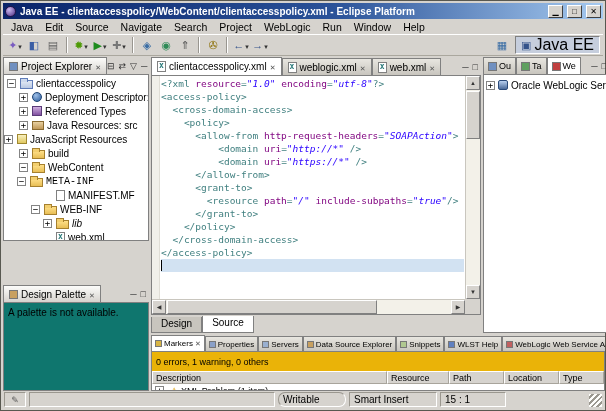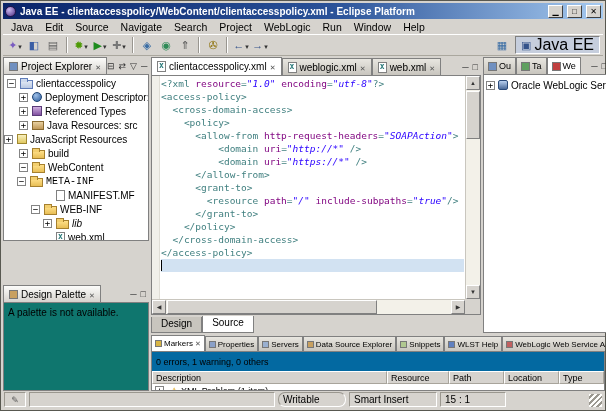--- a/index.html
+++ b/index.html
@@ -162,21 +162,21 @@
   .bptabs { height: 16px; display: flex; align-items: flex-end; overflow: hidden; }
   .bptab { display: flex; align-items: center; gap: 2px; height: 15px; padding: 0 3px;
     border: 1px solid #808080; border-bottom: none; white-space: nowrap;
     background: linear-gradient(#e8e6e0, #c8c5be); font-size: 8px; }
   .bptab.active { background: #fff; height: 16px; }
   .bpico { width: 7px; height: 7px; border: 1px solid #777; flex: none; }
   .ic-markers { background: #d8b545; } .ic-props { background: #8aa0c8; }
   .ic-servers { background: #9ab0d0; } .ic-dse { background: #c8a060; }
   .ic-snippets { background: #b0c890; } .ic-wlst { background: #6080c0; }
   .ic-annot { background: #c06060; }
-  .bpsummary { height: 20px; background: #0369a1; border: 1px solid #808080;
+  .bpsummary { height: 20px; background: #eab308; border: 1px solid #808080;
     border-bottom: none; font-size: 9px; display: flex; align-items: center;
     padding: 0 4px; }
   .bpcols { height: 13px; display: flex; background: #d6d3ce;
     border-left: 1px solid #808080; border-right: 1px solid #808080; }
   .bpcol { border-top: 1px solid #fff; border-left: 1px solid #fff;
     border-right: 1px solid #a8a49b; border-bottom: 1px solid #a8a49b;
     padding: 0 3px; font-size: 9px; display: flex; align-items: center;
     white-space: nowrap; overflow: hidden; }
   .c-desc { flex: 1; } .c-res { width: 62px; } .c-path { width: 55px; }
   .c-loc { width: 55px; } .c-type { width: 45px; }

